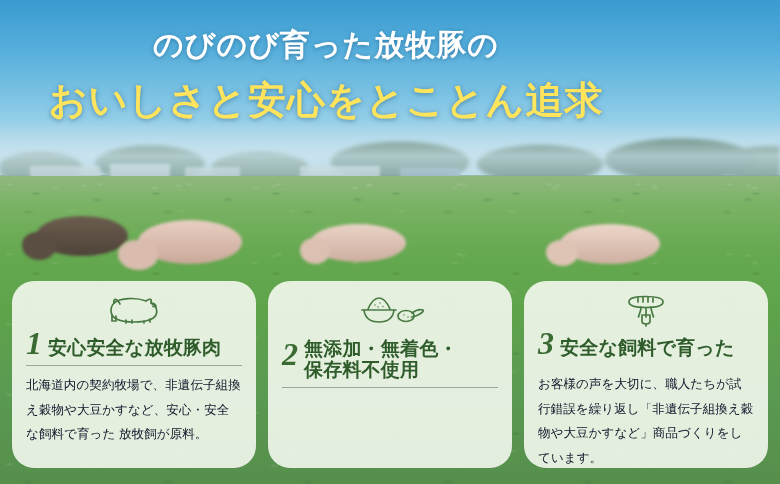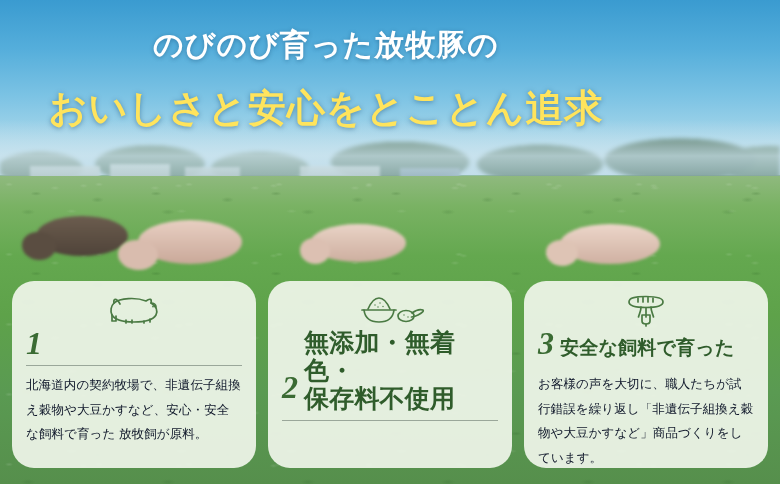--- a/index.html
+++ b/index.html
@@ -67,21 +67,21 @@
     position:absolute;left:0;top:26px;width:652px;text-align:center;
     font-family:"Liberation Serif", serif;
     z-index:5;
   }
   .headline .line1{
     display:block;color:#ffffff;font-size:30px;font-weight:700;letter-spacing:1px;
     text-shadow:0 1px 4px rgba(20,70,110,.45);line-height:1.25;
   }
   .headline .line2{
     display:block;color:#ffe45c;font-size:38px;font-weight:700;letter-spacing:1px;
-    text-shadow:0 1px 5px rgba(20,70,110,.5);line-height:1.3;margin-top:20px;
+    text-shadow:0 1px 5px rgba(20,70,110,.5);line-height:1.3;margin-top:12px;
   }
 
   
   .cards{
     position:absolute;left:12px;top:281px;width:756px;height:187px;
     display:flex;gap:12px;z-index:6;
   }
   .card{
     position:relative;flex:1;
     background:rgba(239,245,233,.93);
@@ -99,21 +99,21 @@
   }
   .card-num{
     font-size:32px;font-style:italic;font-weight:700;line-height:.92;
     color:#3a6b33;flex:0 0 auto;
   }
   .card-heading{
     font-size:19px;font-weight:700;line-height:1.12;color:#2f5c2b;
     letter-spacing:.2px;
   }
   .card.two-line .card-num{font-size:32px;line-height:1.6;}
-  .card.two-line .card-heading{font-size:25px;}
+  .card.two-line .card-heading{font-size:19px;}
   .divider{height:1px;background:#9aa79a;margin:7px 0 7px;}
   .card-body{
     font-family:"Liberation Sans", sans-serif;
     font-size:12.5px;line-height:1.95;color:#0f172a;letter-spacing:.1px;
   }
 </style>
 </head>
 <body>
 
 <div id="stage">
@@ -153,20 +153,21 @@
       <div class="card-icon">
         <svg width="56" height="32" viewBox="0 0 56 32" fill="none" stroke="#4a7a43" stroke-width="1.7" stroke-linecap="round" stroke-linejoin="round">
           <path d="M14 10 C10 3, 7 5, 8 9 C5 12, 4 17, 6 21 L6 27 M6 27 L10 27 L10 22 M20 26 L20 29 M26 26 L26 29 M38 27 L38 29 M44 25 L44 28"></path>
           <path d="M8 9 C14 4, 30 3, 40 7 C44 4, 46 5, 45 9 C50 12, 52 16, 50 21 C47 26, 38 28, 28 28 C18 28, 9 26, 6 21"></path>
           <path d="M45 9 C48 9, 50 11, 50 13"></path>
           <circle cx="47" cy="12.5" r="0.9" fill="#4a7a43" stroke="none"></circle>
         </svg>
       </div>
       <div class="card-title">
         <span class="card-num">1</span>
+        <span class="card-heading">安心安全な放牧豚肉</span>
       </div>
       <div class="divider"></div>
       <div class="card-body">北海道内の契約牧場で、非遺伝子組換え穀物や大豆かすなど、安心・安全な飼料で育った 放牧飼が原料。</div>
     </div>
 
     <div class="card two-line">
       <div class="card-icon">
         <svg width="72" height="32" viewBox="0 0 72 32" fill="none" stroke="#4a7a43" stroke-width="1.7" stroke-linecap="round" stroke-linejoin="round">
           <path d="M14 15 C18 6, 22 4, 25 4 C28 4, 32 6, 36 15"></path>
           <path d="M8 16 L42 16"></path>

